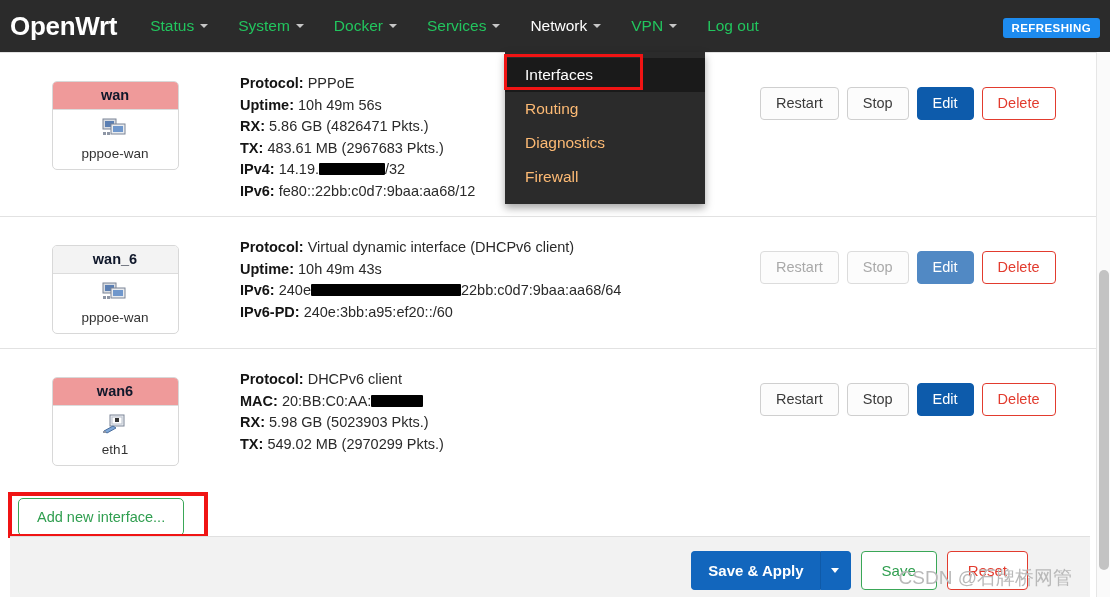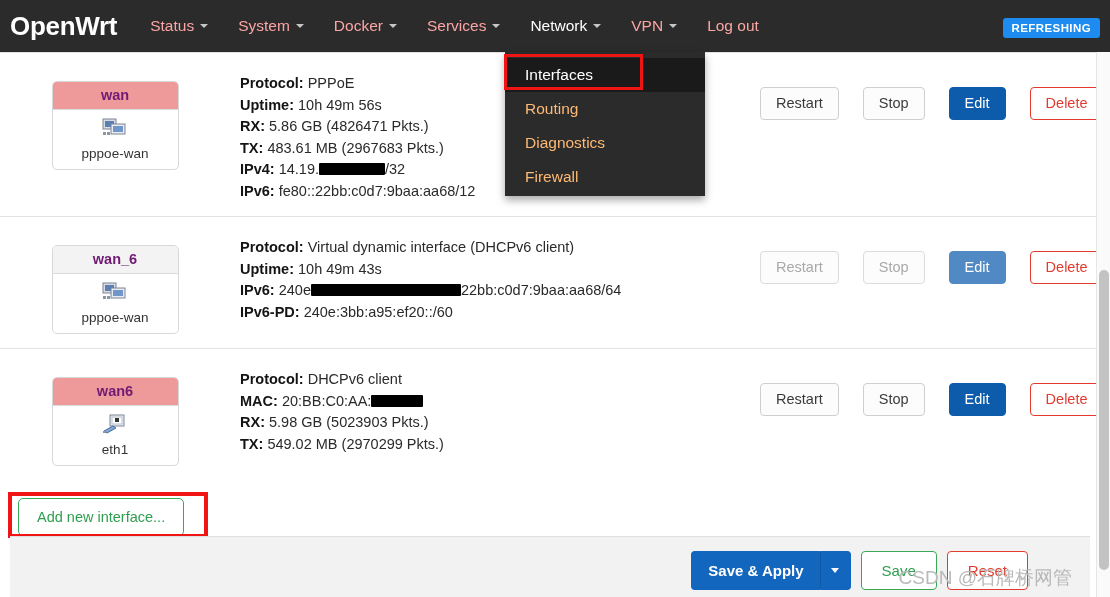--- a/index.html
+++ b/index.html
@@ -23,21 +23,21 @@
   .brand {
     color: #ffffff;
     font-size: 26px;
     font-weight: bold;
     padding: 0 18px 0 10px;
     letter-spacing: -0.3px;
     white-space: nowrap;
   }
   .nav-items { display: flex; align-items: center; height: 100%; }
   .nav-item {
-    color: #fca5a5;
+    color: #22c55e;
     font-size: 15.5px;
     padding: 0 15px;
     height: 100%;
     display: flex; align-items: center;
     white-space: nowrap;
     cursor: pointer;
   }
   .nav-item.open { background: #2b2b2b; color: #ffffff; }
   .caret {
     display: inline-block;
@@ -60,21 +60,21 @@
     white-space: nowrap;
   }
 
   
   .dropdown {
     position: absolute;
     left: 505px; top: 52px;
     width: 200px;
     background: #2b2b2b;
     z-index: 40;
-    padding: 6px 0 2px 0;
+    padding: 6px 0 10px 0;
     box-shadow: 0 4px 8px rgba(0,0,0,0.35);
   }
   .dd-item {
     color: #fdba74;
     font-size: 15.5px;
     padding: 8px 0 8px 20px;
     white-space: nowrap;
     cursor: pointer;
   }
   .dd-item.active {
@@ -115,21 +115,21 @@
     width: 127px;
     border: 1px solid #d8d8d8;
     border-radius: 5px;
     background: #fff;
     overflow: hidden;
     text-align: center;
   }
   .iface-badge-head {
     font-size: 14.5px;
     font-weight: bold;
-    color: #701a75;
+    color: #0f172a;
     padding: 5px 0 6px 0;
     border-bottom: 1px solid #dcdcdc;
   }
   .iface-badge-head.up { background: #ef9a9a; }
   .iface-badge-head.neutral { background: #f3f3f3; }
   .iface-badge-body { padding: 7px 0 8px 0; }
   .iface-badge-label { font-size: 13.5px; color: #333; margin-top: 7px; }
 
   
   .ico { width: 26px; height: 22px; margin: 0 auto; display: block; }
@@ -152,21 +152,21 @@
   }
   .redact.r1 { width: 66px; }
   .redact.r2 { width: 150px; }
   .redact.r3 { width: 52px; }
 
   
   .actions-cell {
     width: 340px;
     padding-top: 20px;
     display: flex;
-    gap: 24px;
+    gap: 8px;
     align-items: flex-end;
     justify-content: flex-start;
   }
   .btn {
     font-size: 14.5px;
     padding: 7px 15px;
     border-radius: 4px;
     border: 1px solid #ccc;
     background: #fcfcfc;
     color: #333;

